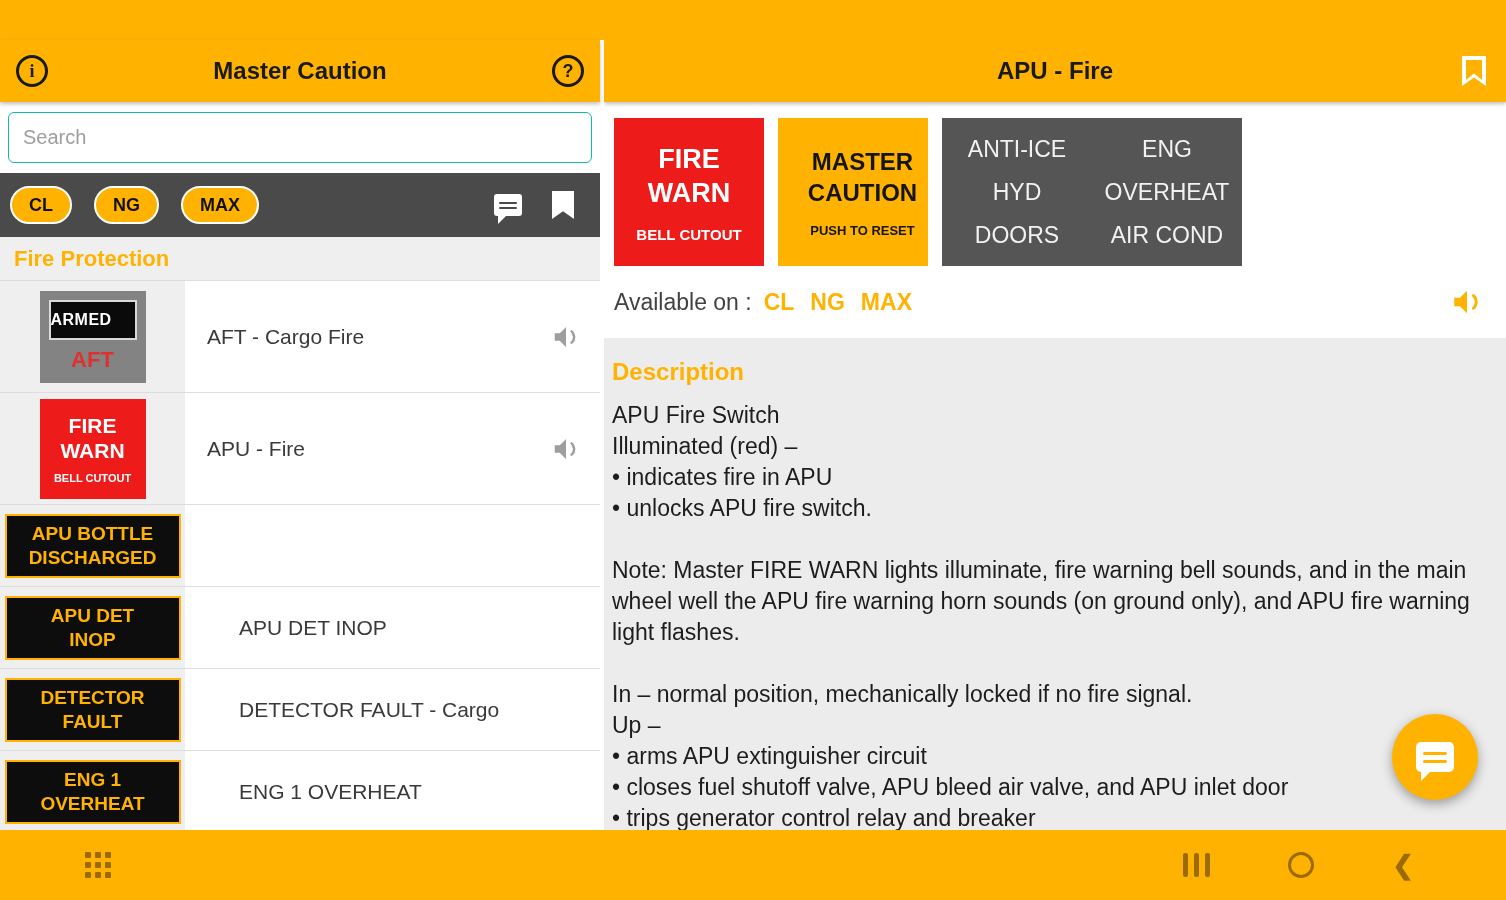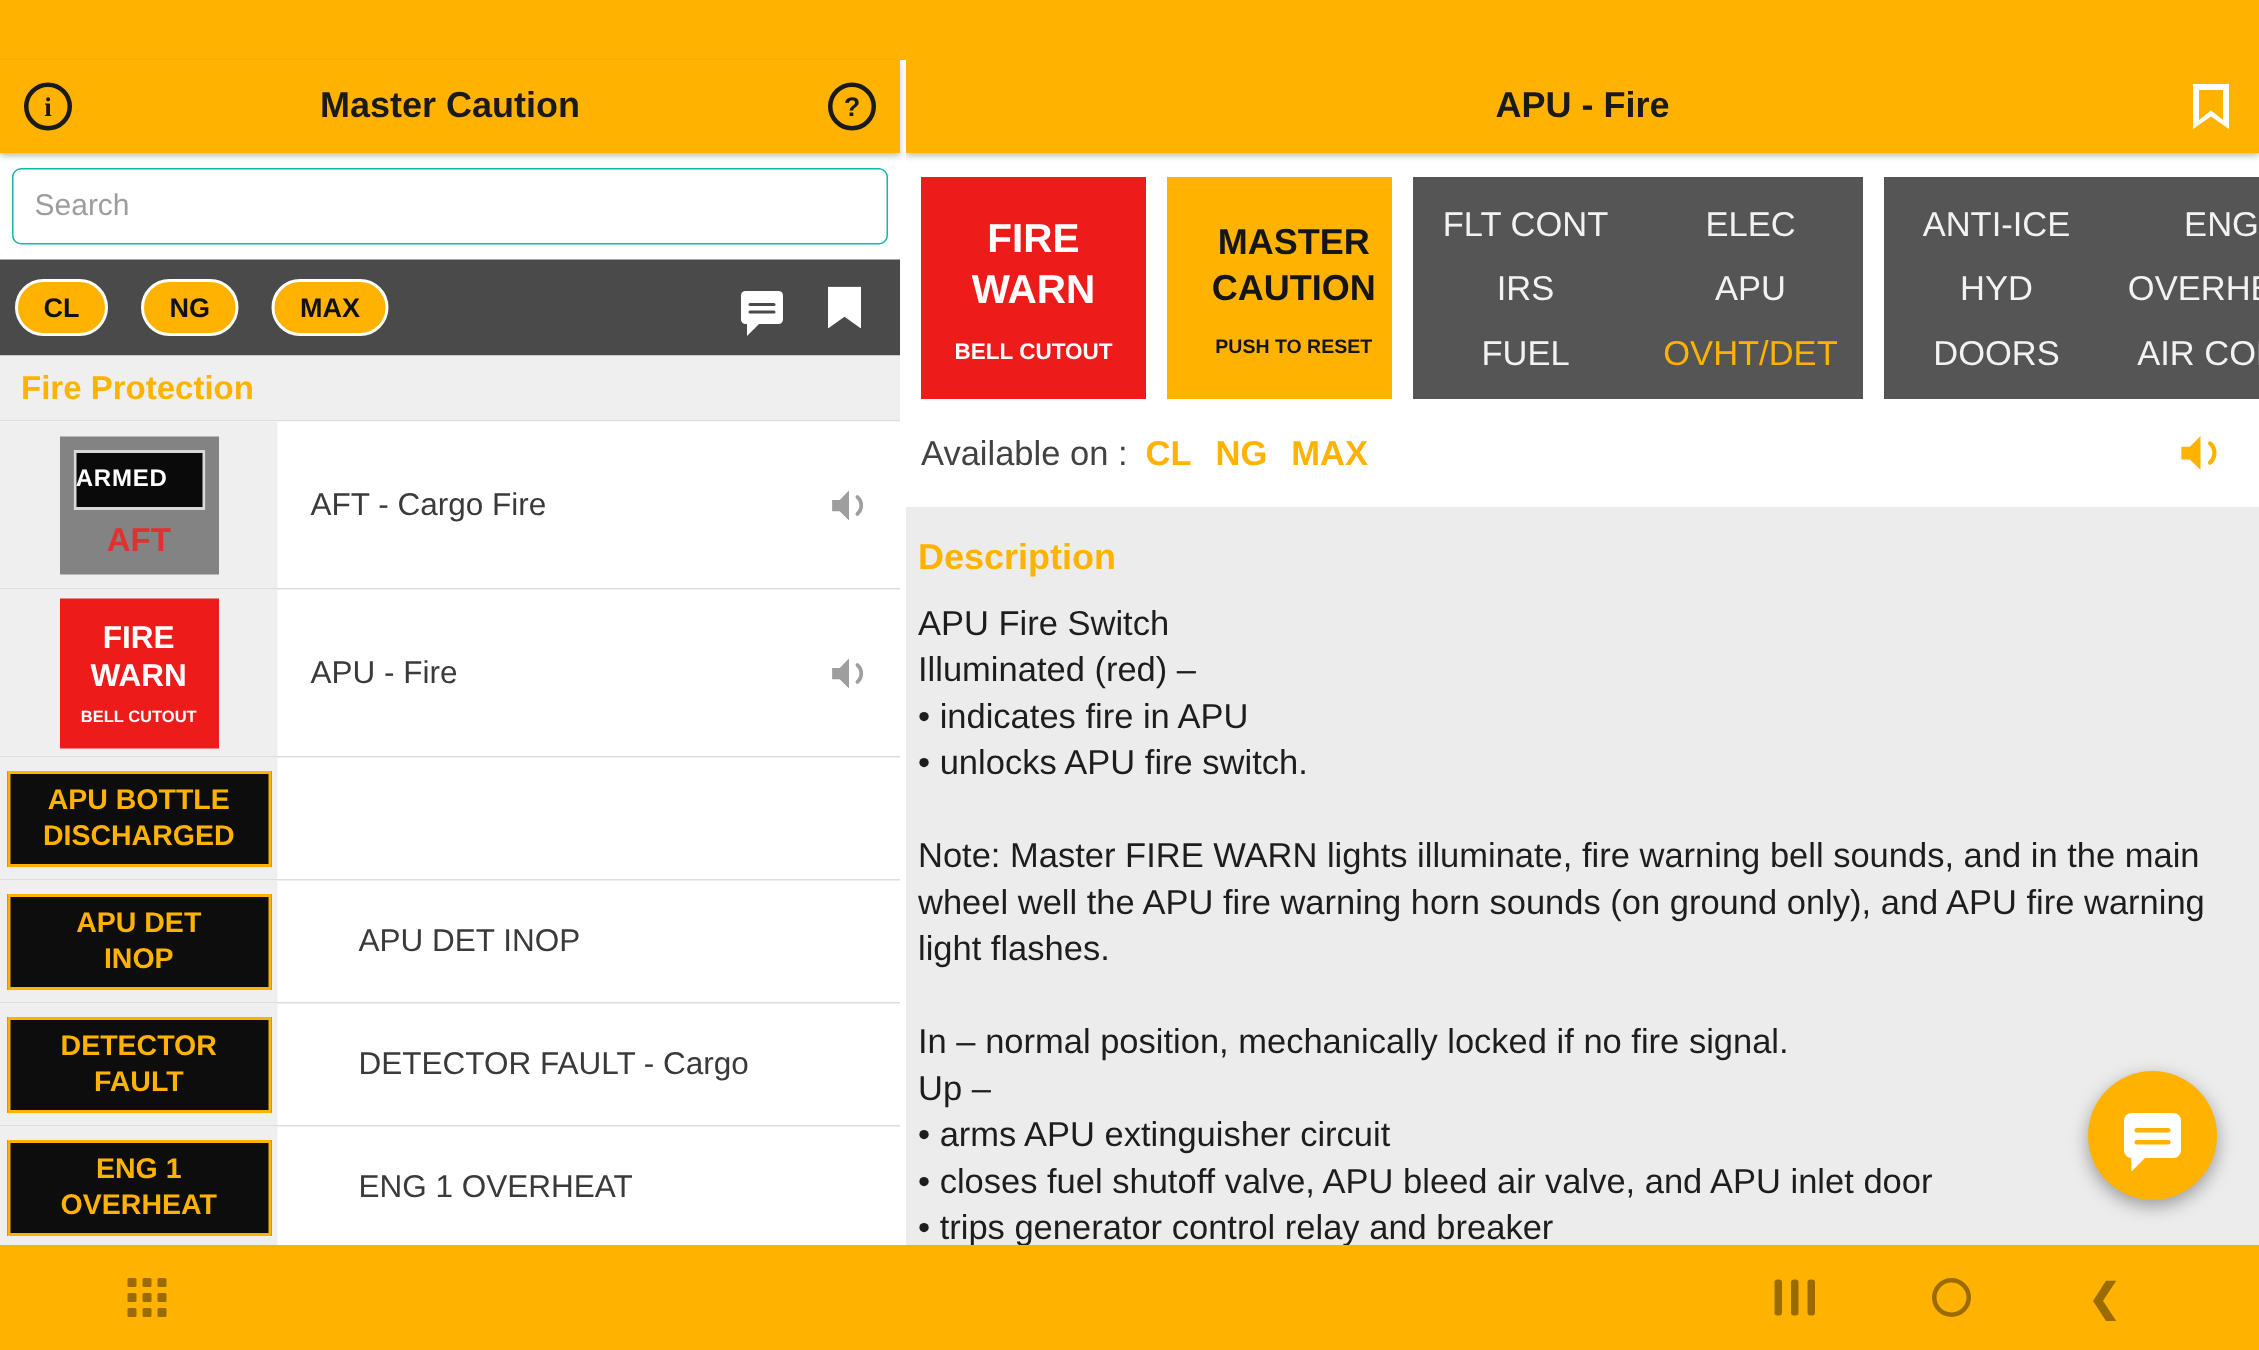--- a/index.html
+++ b/index.html
@@ -343,28 +343,20 @@
       <div class="ann-row">
         <div class="fw-box">
           <span class="big">FIRE</span>
           <span class="big">WARN</span>
           <span class="small">BELL CUTOUT</span>
         </div>
         <div class="mc-box">
           <span class="big">MASTER</span>
           <span class="big">CAUTION</span>
           <span class="small">PUSH TO RESET</span>
-        </div>
-        <div class="sys-panel">
-          <span class="cell">FLT CONT</span>
-          <span class="cell">ELEC</span>
-          <span class="cell">IRS</span>
-          <span class="cell">APU</span>
-          <span class="cell">FUEL</span>
-          <span class="cell amber">OVHT/DET</span>
         </div>
         <div class="sys-panel">
           <span class="cell">ANTI-ICE</span>
           <span class="cell">ENG</span>
           <span class="cell">HYD</span>
           <span class="cell">OVERHEAT</span>
           <span class="cell">DOORS</span>
           <span class="cell">AIR COND</span>
         </div>
       </div>

